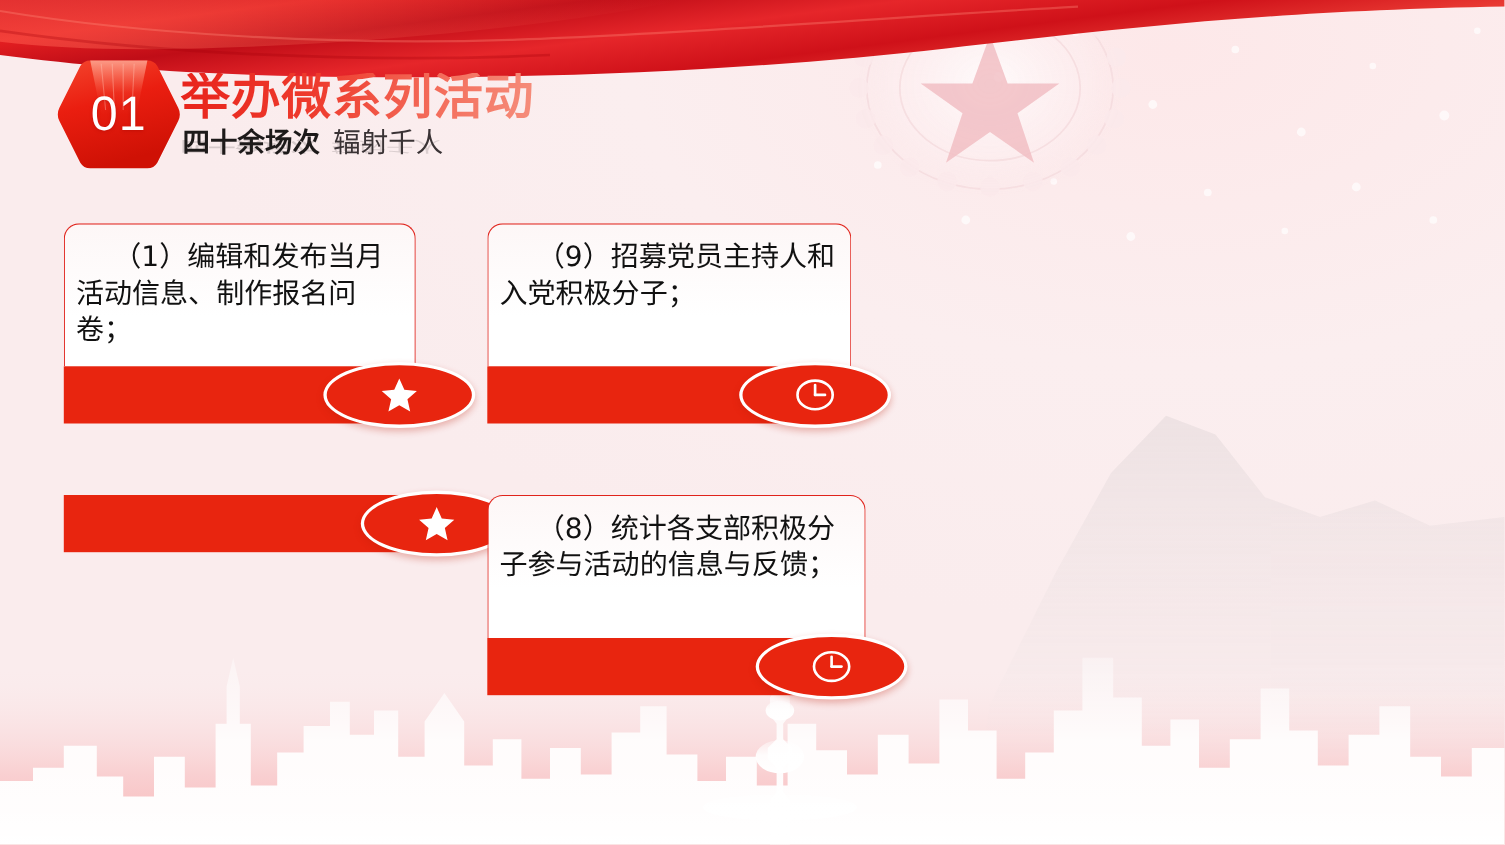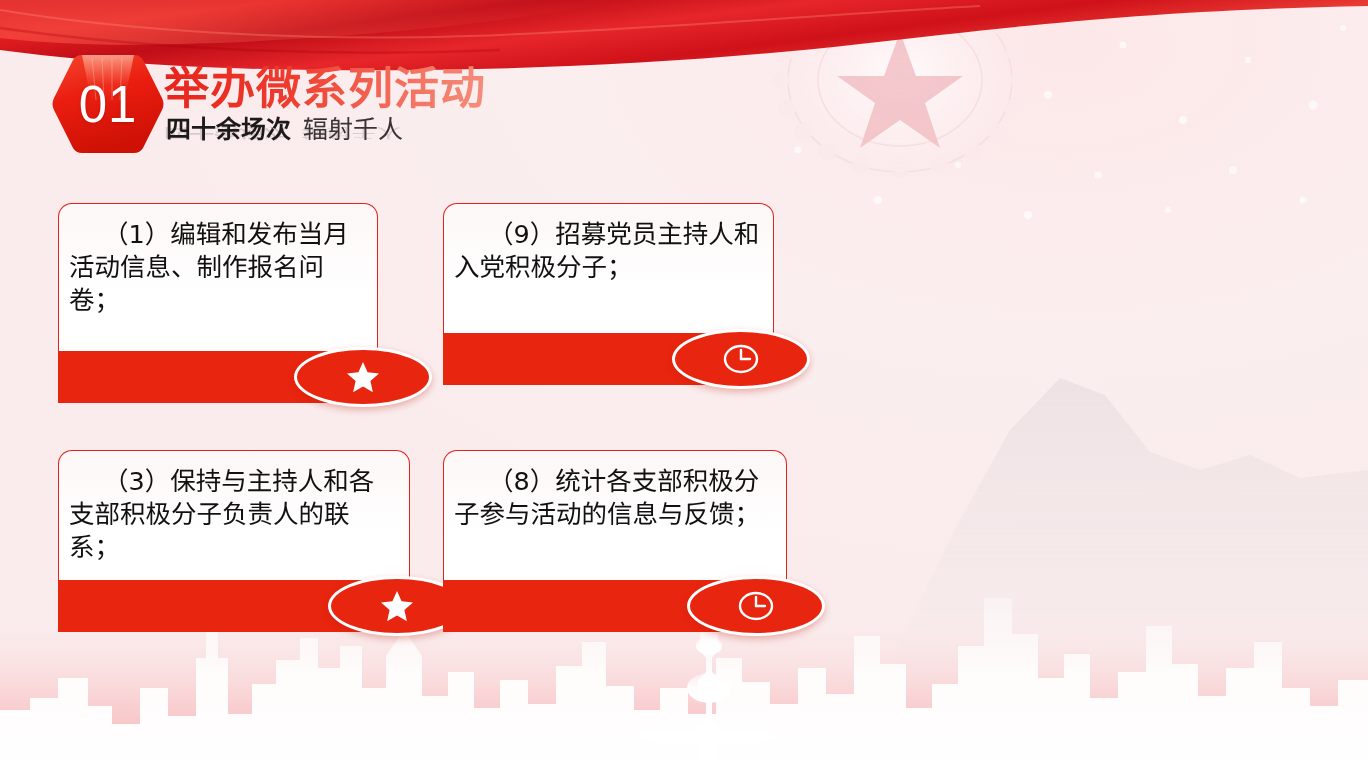--- a/index.html
+++ b/index.html
@@ -33,21 +33,21 @@
   .ribbon{position:absolute;left:0;top:0;width:1368px;height:120px;}
 
   
   .header{position:absolute;left:52px;top:52px;width:640px;height:115px;}
   .hexbadge{
     position:absolute;left:0;top:0;width:112px;height:104px;
   }
   .hexbadge .hexnum{
     position:absolute;left:0;top:0;width:112px;height:104px;
     display:flex;align-items:center;justify-content:center;
-    color:#fff;font-size:51px;font-weight:400;letter-spacing:1px;
+    color:#fff;font-size:44px;font-weight:400;letter-spacing:1px;
     font-family:"Liberation Sans","DejaVu Sans",sans-serif;
     text-shadow:0 1px 3px rgba(150,0,0,.35);
   }
   .title-wrap{position:absolute;left:112px;top:14px;}
   .main-title{
     font-size:45px;font-weight:bold;line-height:1.02;margin:0;
     font-family:"DejaVu Sans","Liberation Sans",sans-serif;
     background:linear-gradient(100deg,#e8231b 0%,#ee3b2d 38%,#f4715f 75%,#f58e7c 100%);
     -webkit-background-clip:text;background-clip:text;
     -webkit-text-fill-color:transparent;color:#ec3326;
@@ -89,21 +89,21 @@
     position:absolute;top:50%;transform:translateY(-50%);
     width:132px;height:54px;border-radius:50%;
     background:#e8250f;border:3px solid #ffffff;
     box-shadow:0 3px 7px rgba(190,30,10,.30);
     display:flex;align-items:center;justify-content:center;
   }
   .badge svg{display:block;}
 
   
   #card-1{left:58px;top:203px;width:320px;}
-  #card-1 .card-body{height:148px;}
+  #card-1 .card-body{height:130px;}
   #card-1 .badge{right:-54px;}
   #card-2{left:443px;top:203px;width:331px;}
   #card-2 .card-body{height:130px;}
   #card-2 .badge{right:-36px;}
   #card-3{left:58px;top:450px;width:352px;}
   #card-3 .card-body{height:130px;}
   #card-3 .badge{right:-56px;}
   #card-4{left:443px;top:450px;width:344px;}
   #card-4 .card-body{height:130px;}
   #card-4 .badge{right:-38px;}
@@ -319,23 +319,20 @@
         <svg width="38" height="38" viewBox="0 0 38 38">
           <ellipse cx="19" cy="19" rx="16" ry="13" fill="none" stroke="#ffffff" stroke-width="2.4"></ellipse>
           <path d="M19 19 L19 10" stroke="#ffffff" stroke-width="2.4" stroke-linecap="round" fill="none"></path>
           <path d="M19 19 L28 19" stroke="#ffffff" stroke-width="2.4" stroke-linecap="round" fill="none"></path>
         </svg>
       </div>
     </div>
   </div>
 
   <div class="card" id="card-3">
-    <div class="card-body">
-      <p class="card-text">（3）保持与主持人和各支部积极分子负责人的联系；</p>
-    </div>
     <div class="card-foot">
       <div class="badge">
         <svg width="34" height="33" viewBox="0 0 34 33">
           <path d="M17 1 L21.6 11.3 L33 12.4 L24.4 20 L26.9 31.2 L17 25.4 L7.1 31.2
                    L9.6 20 L1 12.4 L12.4 11.3 Z" fill="#ffffff"></path>
         </svg>
       </div>
     </div>
   </div>
 

